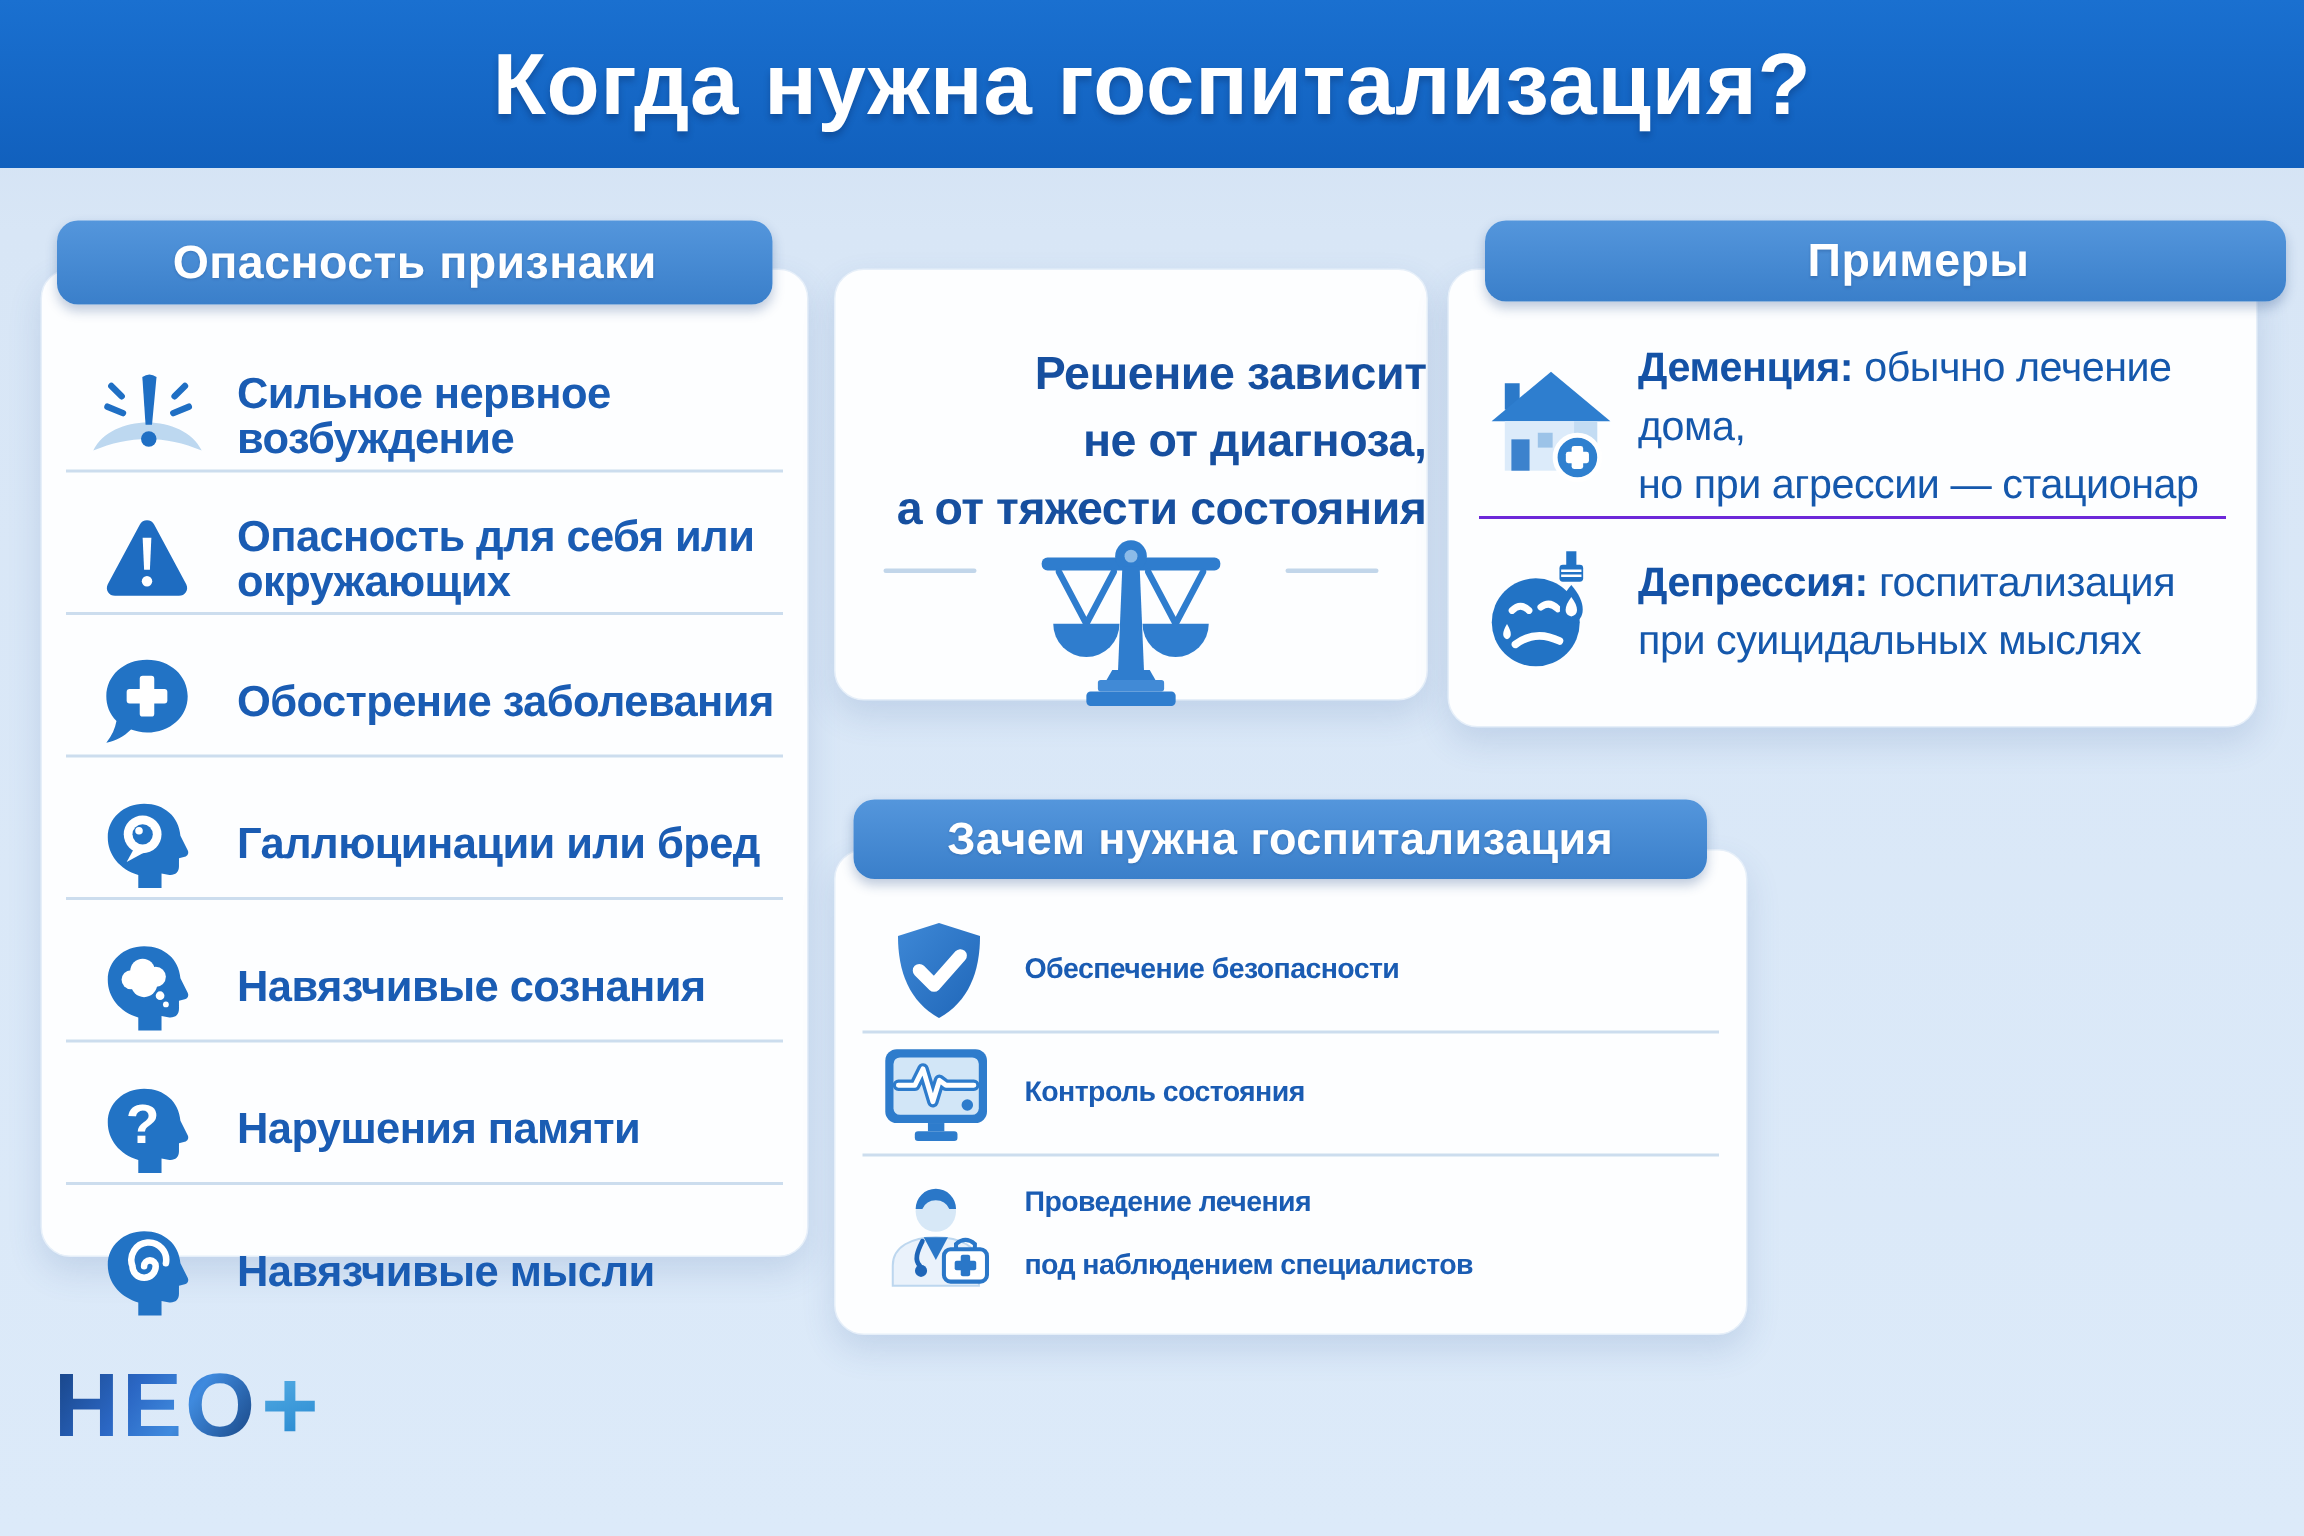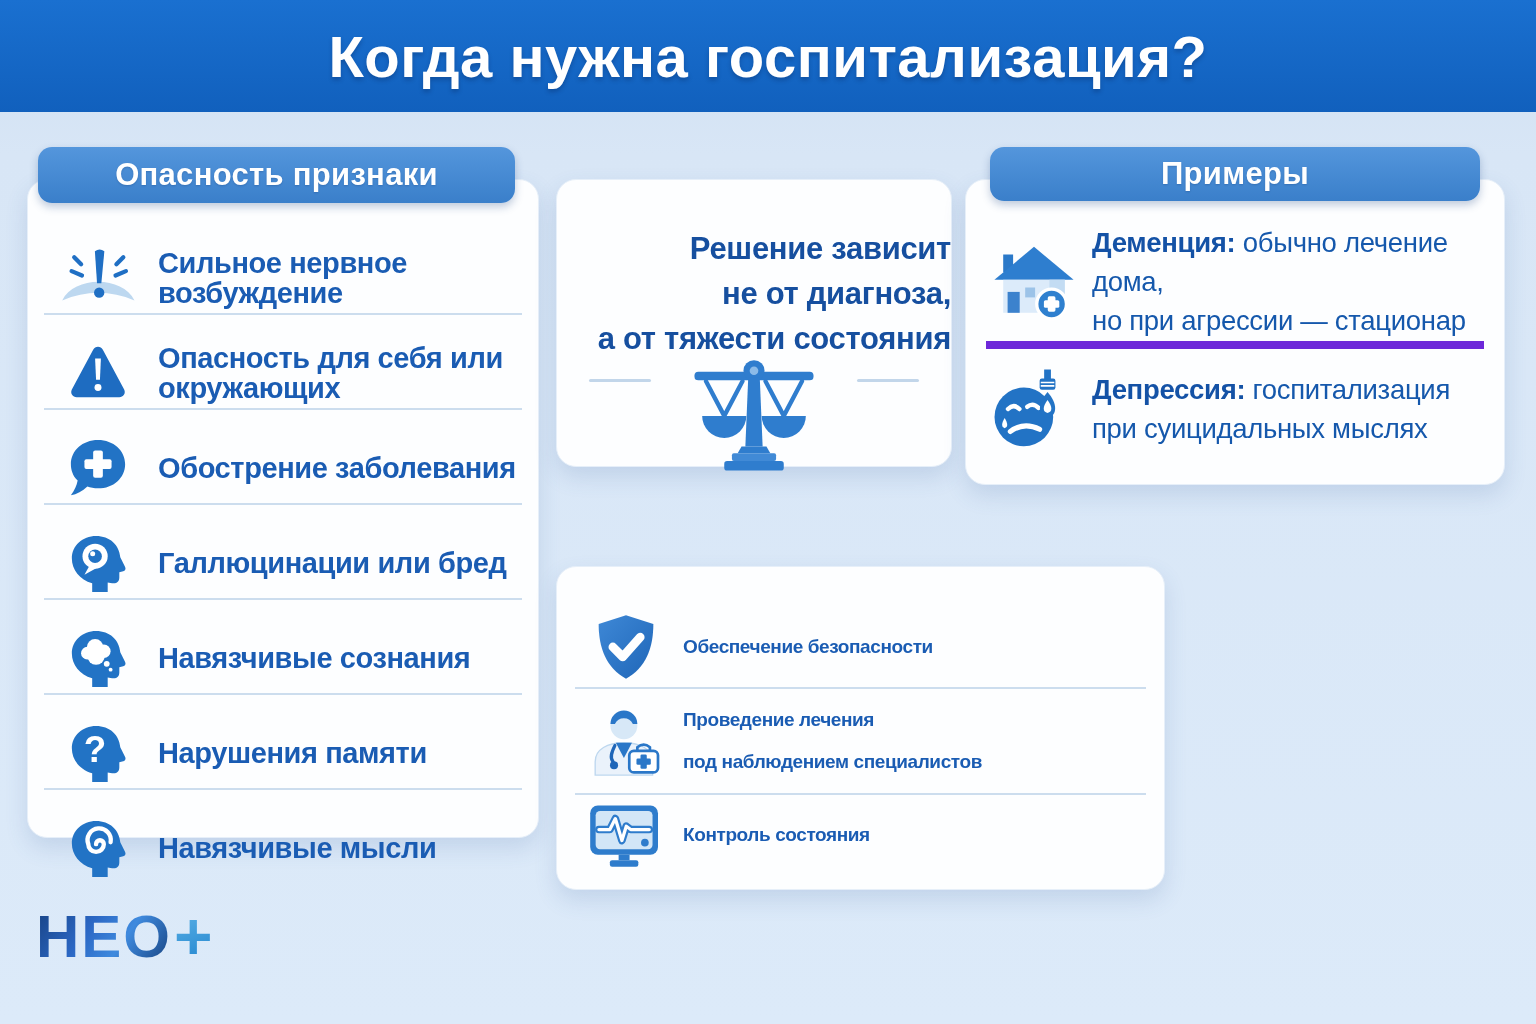--- a/index.html
+++ b/index.html
@@ -38,25 +38,25 @@
   .decision-text{position:absolute;left:0;top:46px;width:100%;text-align:right;
     color:#164f9f;font-size:31px;font-weight:700;line-height:45px;letter-spacing:-.3px;}
   .decision-line{display:block;}
   .decision-divider{position:absolute;top:199px;height:3px;background:#c2d6ea;border-radius:2px;}
   .decision-divider.left{left:32px;width:62px;}
   .decision-divider.right{right:32px;width:62px;}
   .scales-wrap{position:absolute;left:50%;transform:translateX(-50%);bottom:-6px;width:144px;height:118px;}
   .scales-wrap svg{width:100%;height:100%;}
 
   
-  .examples-chip{left:990px;top:147px;width:490px;height:54px;}
+  .examples-chip{left:990px;top:147px;width:490px;height:54px;padding-left:44px;}
   .examples-card{left:965px;top:179px;width:540px;height:306px;
     display:flex;flex-direction:column;padding:42px 20px 16px 20px;}
   .example-row{flex:1;display:flex;align-items:center;gap:14px;padding:0 0 0 4px;}
-  .example-row:not(:last-child){border-bottom:8px solid #6d28d9;}
+  .example-row:not(:last-child){border-bottom:2px solid #6d28d9;}
   .example-row .icon{width:88px;height:100px;}
   .example-row .icon svg{height:86px;width:auto;}
   .example-text{color:#1558ac;font-size:27.5px;font-weight:500;line-height:39px;letter-spacing:-.3px;}
   .example-lead{font-weight:800;color:#1452a6;}
 
   
   .purpose-chip{left:569px;top:533px;width:569px;height:53px;font-size:30px;}
   .purpose-card{left:556px;top:566px;width:609px;height:324px;
     display:flex;flex-direction:column;padding:40px 18px 14px 18px;}
   .purpose-row{flex:1;display:flex;align-items:center;gap:16px;padding:0 0 0 10px;}
@@ -245,37 +245,58 @@
       </span>
       <span class="example-text">
         <span class="example-lead">Депрессия:</span>
         <span>госпитализация</span><br>
         <span>при суицидальных мыслях</span>
       </span>
     </div>
 
   </div>
 
+  <div class="chip purpose-chip">
+    <span>Зачем нужна госпитализация</span>
+  </div>
   <div class="card purpose-card">
 
     <div class="purpose-row">
       <span class="icon">
         <svg viewBox="0 0 64 64">
             <defs>
               <linearGradient id="shg" x1="0" y1="0" x2="1" y2="1">
                 <stop offset="0" stop-color="#3e88d6"></stop>
                 <stop offset="1" stop-color="#1f66b8"></stop>
               </linearGradient>
             </defs>
             <path d="M32 3 L57 11 C57 33 50 51 32 61 C14 51 7 33 7 11 Z" fill="url(#shg)"></path>
             <path d="M20 32 L29 41 L45 23" stroke="#fff" stroke-width="8" fill="none" stroke-linecap="round" stroke-linejoin="round"></path>
           </svg>
       </span>
       <span class="purpose-text">
         <span>Обеспечение безопасности</span>
+        
+      </span>
+    </div>
+
+    <div class="purpose-row">
+      <span class="icon">
+        <svg viewBox="0 0 70 64">
+            <rect x="2" y="5" width="62" height="45" rx="7" fill="#2e7ccc"></rect>
+            <rect x="7" y="10" width="52" height="35" rx="4" fill="#d2e6f7"></rect>
+            <polyline points="10,27 20,27 25,17 31,37 35,24 39,27 56,27" fill="none" stroke="#2e7ccc" stroke-width="7" stroke-linejoin="round" stroke-linecap="round"></polyline>
+            <polyline points="10,27 20,27 25,17 31,37 35,24 39,27 56,27" fill="none" stroke="#fff" stroke-width="3" stroke-linejoin="round" stroke-linecap="round"></polyline>
+            <circle cx="52" cy="39" r="3.5" fill="#2e7ccc"></circle>
+            <rect x="28" y="50" width="10" height="5" fill="#2e7ccc"></rect>
+            <rect x="20" y="55" width="26" height="6" rx="2" fill="#2e7ccc"></rect>
+          </svg>
+      </span>
+      <span class="purpose-text">
+        <span>Контроль состояния</span>
         
       </span>
     </div>
 
     <div class="purpose-row tall">
       <span class="icon">
         <svg viewBox="0 0 84 78">
             <path d="M8 77 L8 62 C8 48 22 41 40 41 C58 41 72 48 72 62 L72 77 Z" fill="#eaf2fb" stroke="#bdd7ef" stroke-width="1.5"></path>
             <path d="M31 41 L49 41 L40 58 Z" fill="#2a77c8"></path>
             <circle cx="40" cy="22" r="15" fill="#d7e8f7"></circle>
@@ -287,38 +308,20 @@
             <rect x="58.5" y="54" width="7" height="16" rx="1.5" fill="#2a77c8"></rect>
             <rect x="54" y="58.5" width="16" height="7" rx="1.5" fill="#2a77c8"></rect>
           </svg>
       </span>
       <span class="purpose-text">
         <span>Проведение лечения</span>
         <div class="p-line2">под наблюдением специалистов</div>
       </span>
     </div>
 
-    <div class="purpose-row">
-      <span class="icon">
-        <svg viewBox="0 0 70 64">
-            <rect x="2" y="5" width="62" height="45" rx="7" fill="#2e7ccc"></rect>
-            <rect x="7" y="10" width="52" height="35" rx="4" fill="#d2e6f7"></rect>
-            <polyline points="10,27 20,27 25,17 31,37 35,24 39,27 56,27" fill="none" stroke="#2e7ccc" stroke-width="7" stroke-linejoin="round" stroke-linecap="round"></polyline>
-            <polyline points="10,27 20,27 25,17 31,37 35,24 39,27 56,27" fill="none" stroke="#fff" stroke-width="3" stroke-linejoin="round" stroke-linecap="round"></polyline>
-            <circle cx="52" cy="39" r="3.5" fill="#2e7ccc"></circle>
-            <rect x="28" y="50" width="10" height="5" fill="#2e7ccc"></rect>
-            <rect x="20" y="55" width="26" height="6" rx="2" fill="#2e7ccc"></rect>
-          </svg>
-      </span>
-      <span class="purpose-text">
-        <span>Контроль состояния</span>
-        
-      </span>
-    </div>
-
   </div>
 
   <div class="logo">
     <span class="neo">НЕО</span>
     <span class="plus">+</span>
   </div>
 
 </div>
 
 </body></html>

